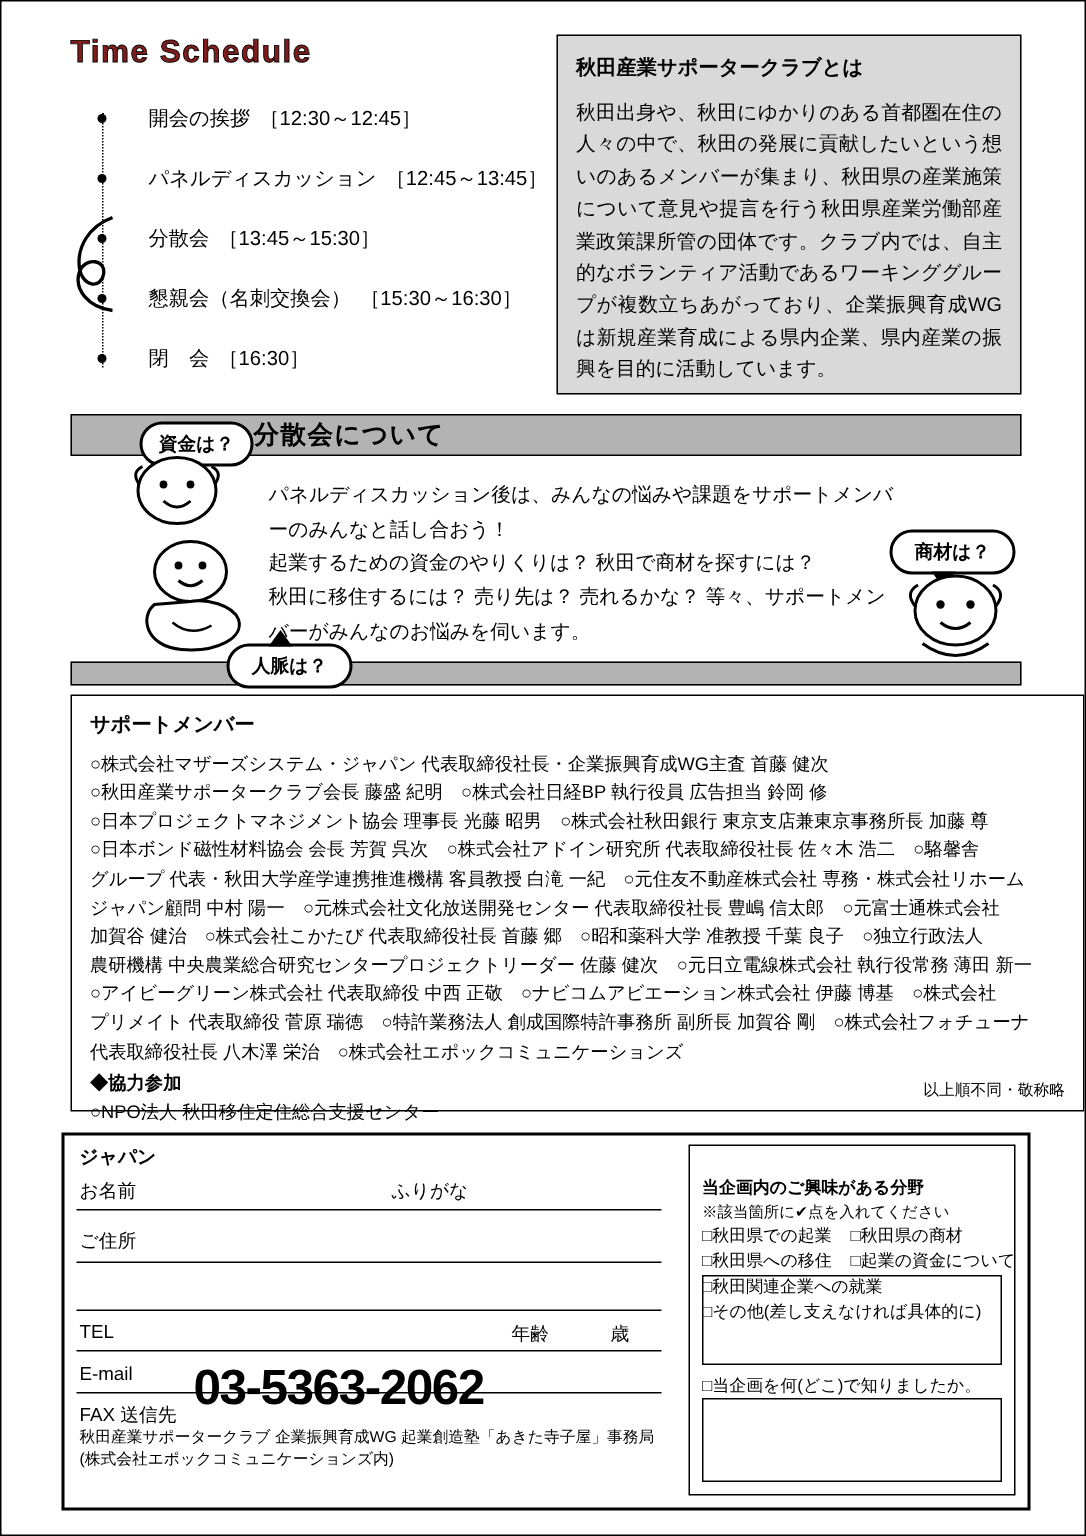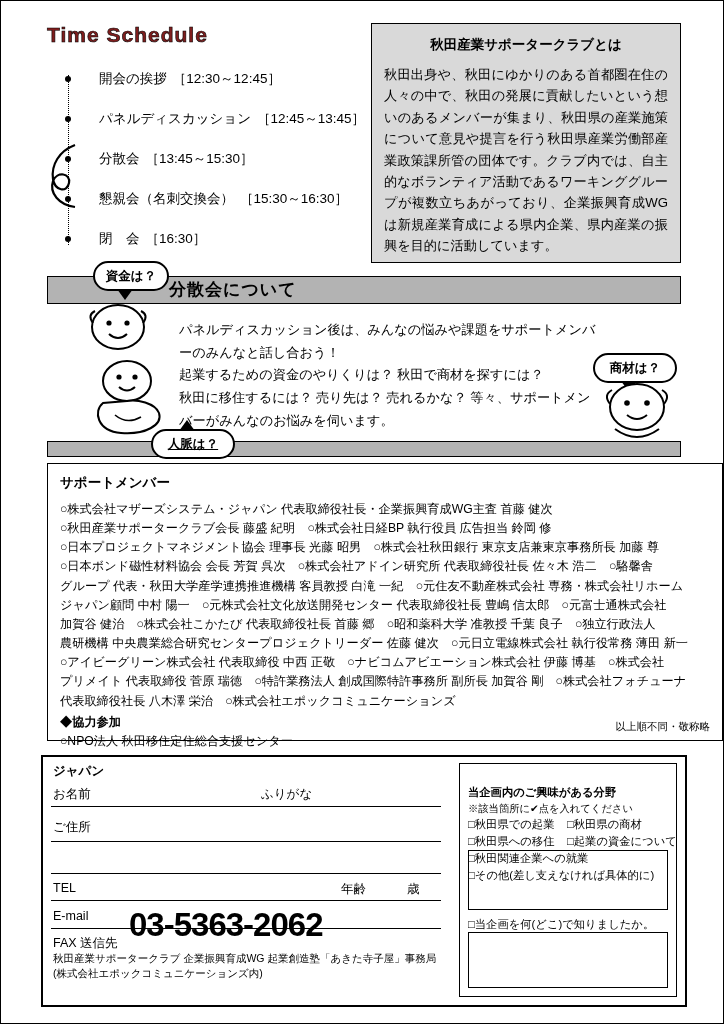--- a/index.html
+++ b/index.html
@@ -83,21 +83,21 @@
     height: 240px;
     background: #d9d9d9;
     border: 1px solid #000;
     box-sizing: border-box;
     padding: 10px 12px;
   }
   .infobox h2 {
     margin: 2px 0 10px 0;
     font-size: 13.5px;
     font-weight: bold;
-    text-align: center;
+    text-align: left;
   }
   .infobox p {
     margin: 0;
     font-size: 13.2px;
     line-height: 1.62;
     text-align: justify;
   }
 
   
   .band {
@@ -150,35 +150,35 @@
     display: flex;
     align-items: center;
     justify-content: center;
     box-sizing: border-box;
   }
   .bubble:after {
     content: "";
     position: absolute;
     width: 0; height: 0;
   }
-  #bubble-fund { left: 92px; top: 260px; width: 76px; height: 30px; text-align: right; }
+  #bubble-fund { left: 92px; top: 280px; width: 76px; height: 30px; text-align: right; }
   #bubble-fund:after {
     bottom: -11px; left: 22px;
     border-left: 8px solid transparent;
     border-right: 8px solid transparent;
     border-top: 11px solid #000;
   }
   #bubble-goods { left: 592px; top: 352px; width: 84px; height: 30px; }
   #bubble-goods:after {
     bottom: -11px; left: 26px;
     border-left: 8px solid transparent;
     border-right: 8px solid transparent;
     border-top: 11px solid #000;
   }
-  #bubble-network { left: 150px; top: 428px; width: 84px; height: 30px; text-decoration: underline; }
+  #bubble-network { left: 150px; top: 428px; width: 84px; height: 30px; }
   #bubble-network:after {
     top: -11px; left: 26px;
     border-left: 8px solid transparent;
     border-right: 8px solid transparent;
     border-bottom: 11px solid #000;
   }
 
   
   .char { position: absolute; }
 

